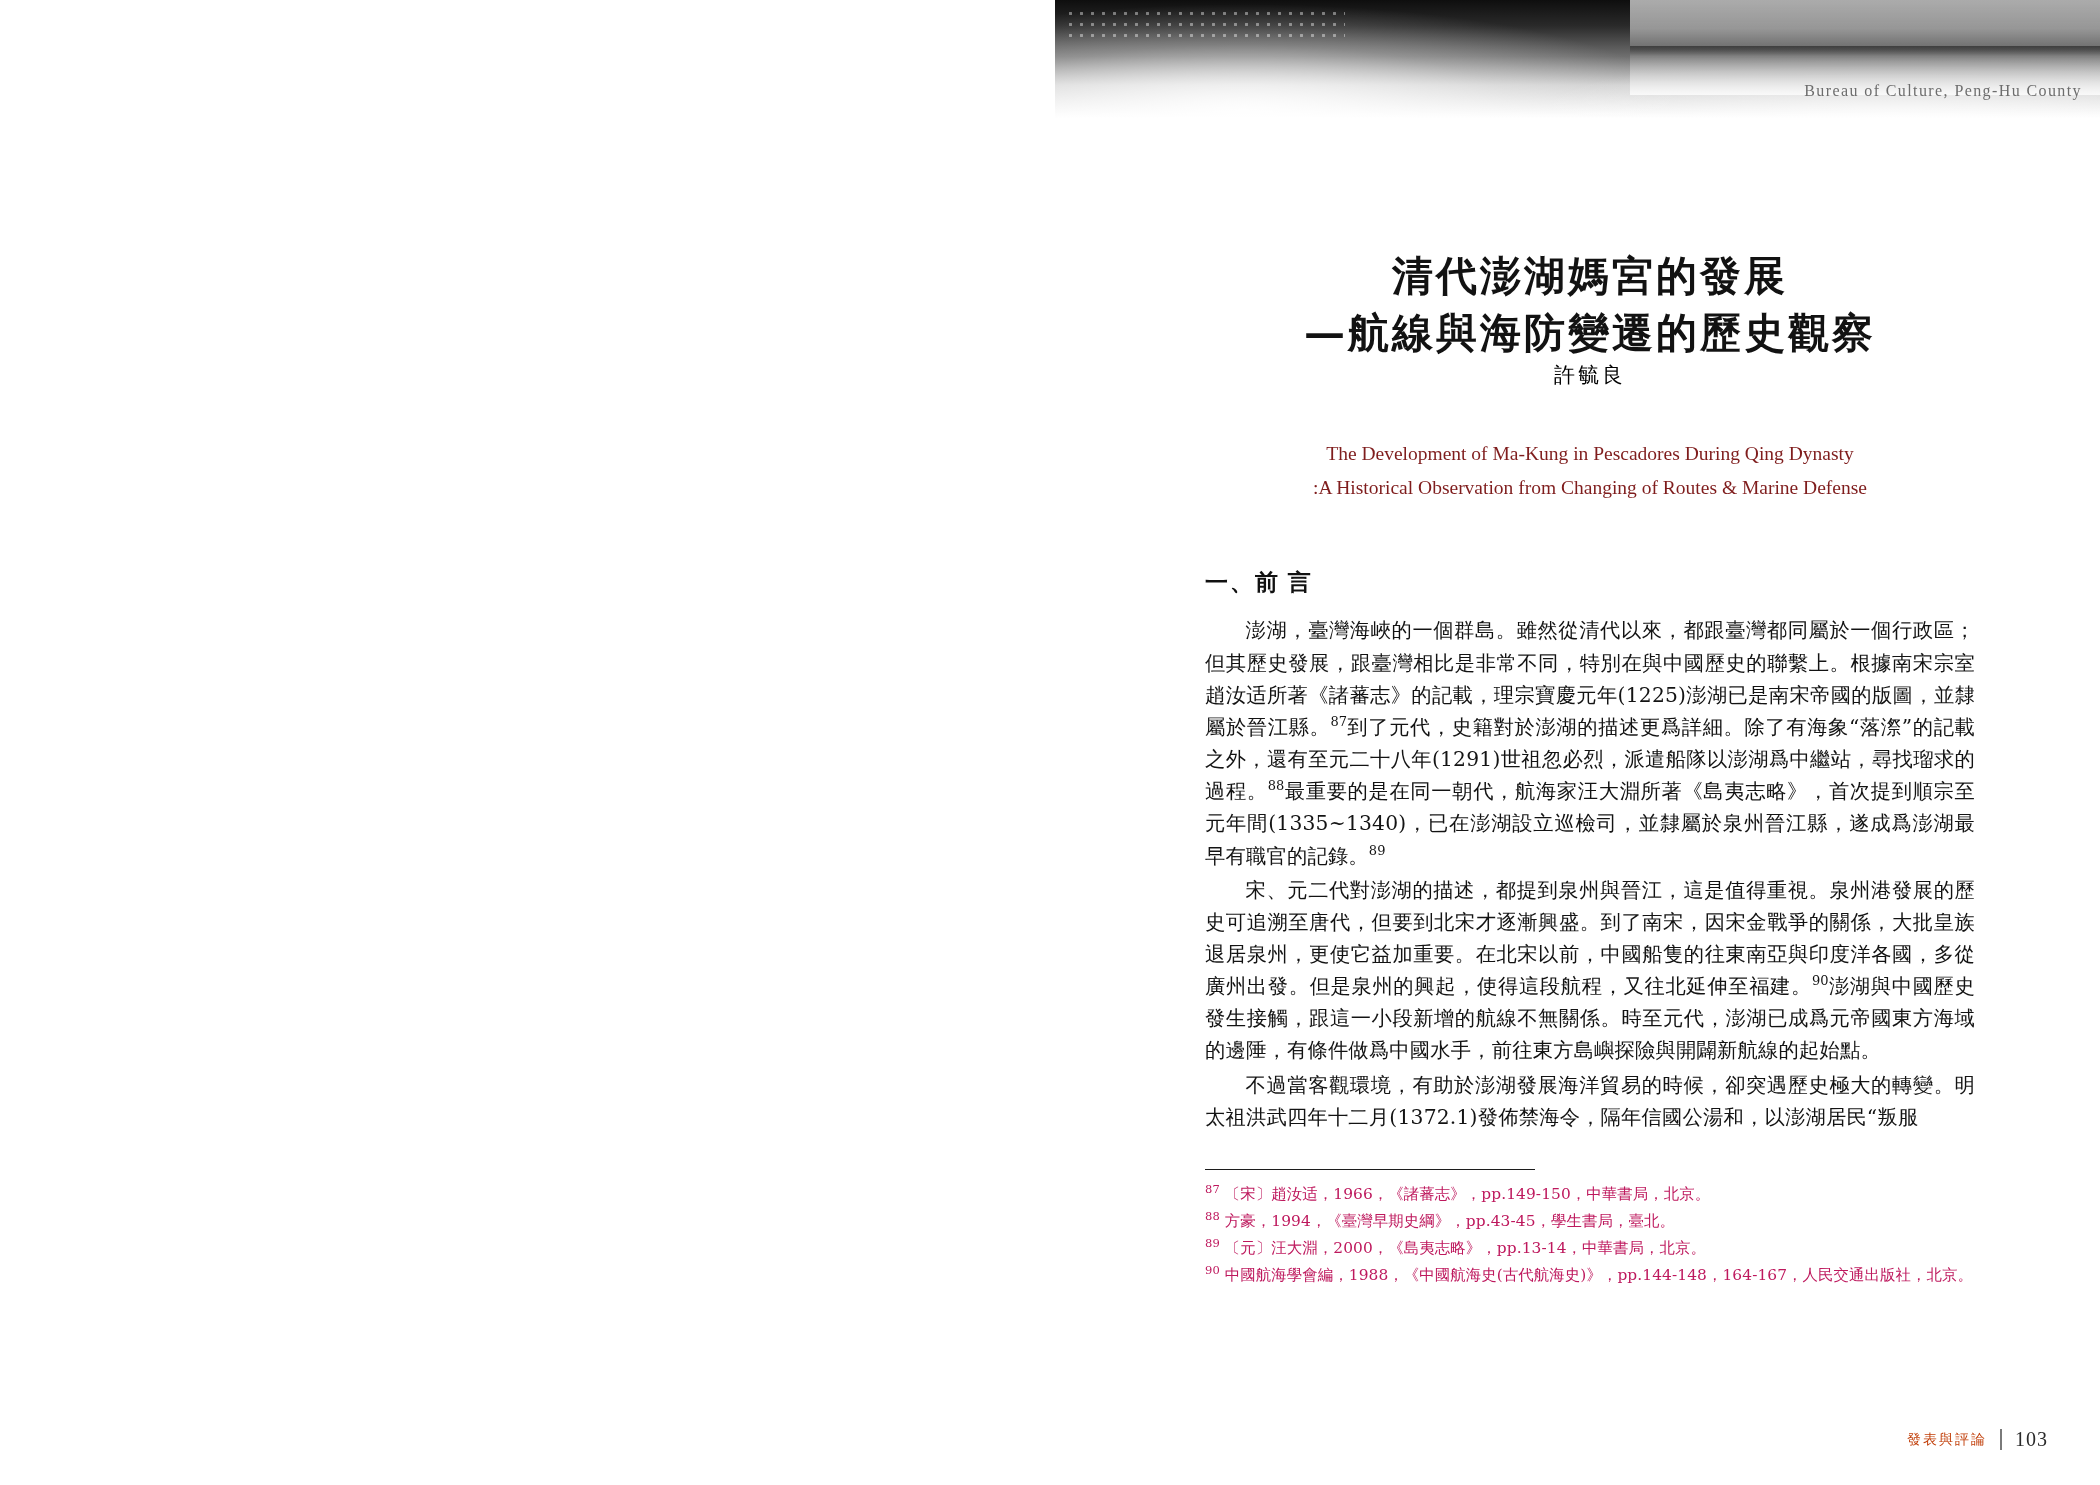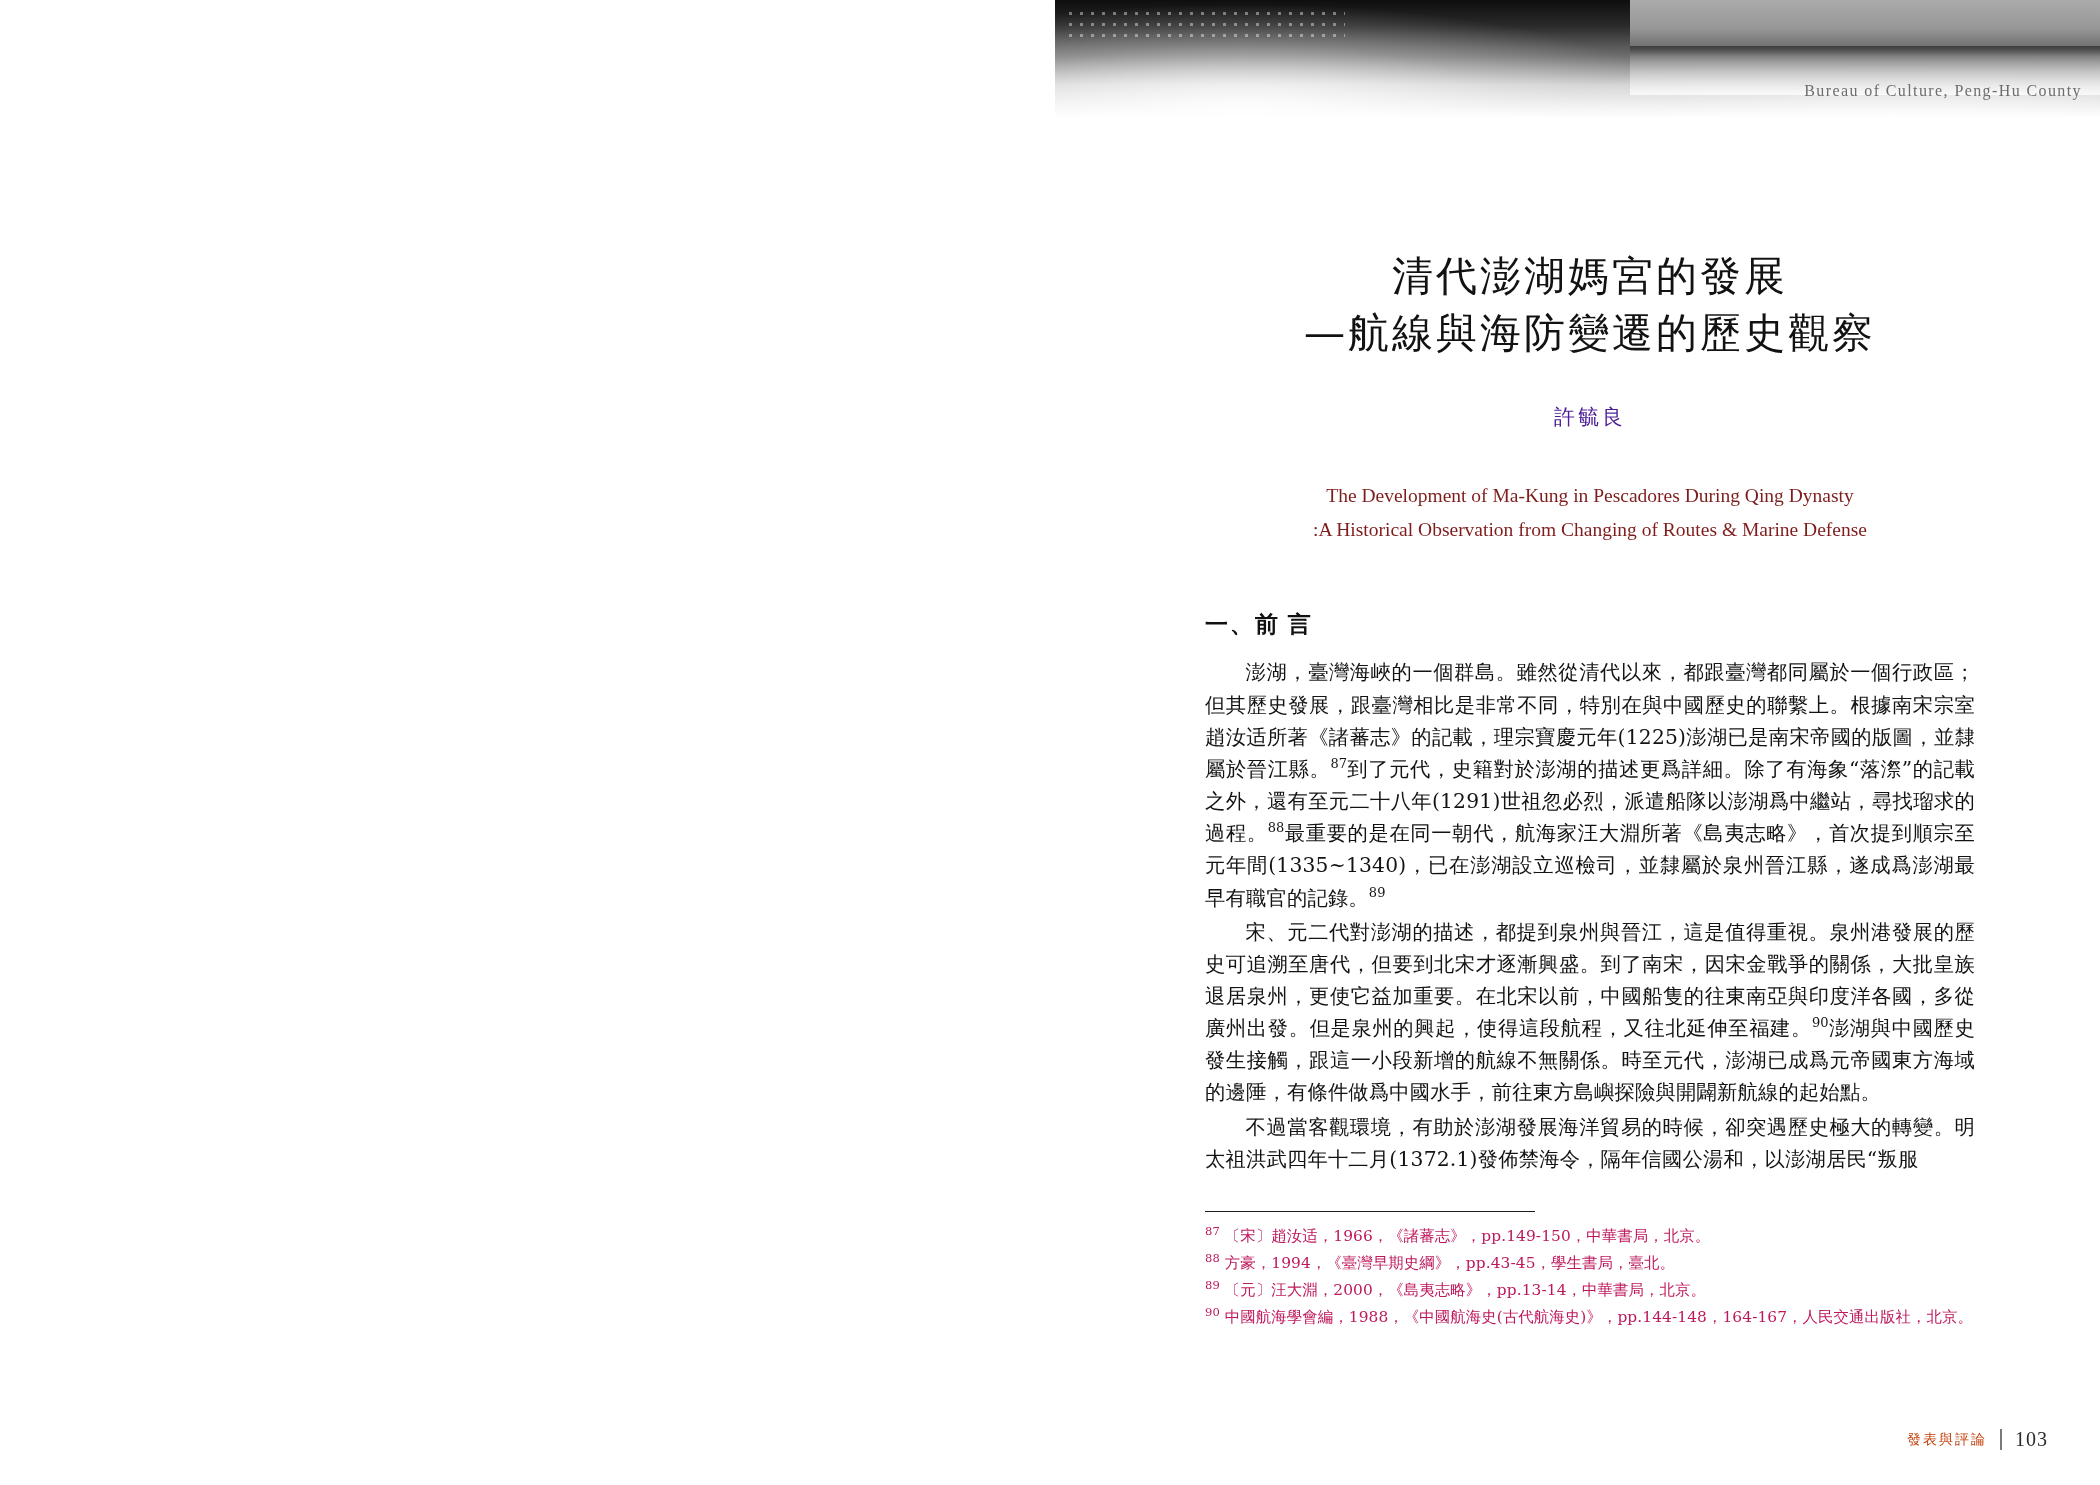--- a/index.html
+++ b/index.html
@@ -91,33 +91,32 @@
     width: 770px;
   }
 
   #title-block {
     margin-top: 248px;
     text-align: center;
   }
   .title-line {
     font-family: "DejaVu Serif", "Liberation Serif", serif;
     font-size: 41px;
-    font-weight: normal;
+    font-weight: bold;
     letter-spacing: 3px;
     color: #121212;
     line-height: 1.38;
     white-space: nowrap;
   }
   #author {
-    margin-top: 42px;
     text-align: center;
     font-family: "DejaVu Serif", "Liberation Serif", serif;
     font-size: 21px;
     letter-spacing: 3px;
-    color: #4c1d95;
+    color: #000000;
   }
   #eng-title {
     margin-top: 48px;
     text-align: center;
     font-family: "Liberation Serif", serif;
     font-size: 19.5px;
     line-height: 1.75;
     color: #7f1d1d;
   }
 

